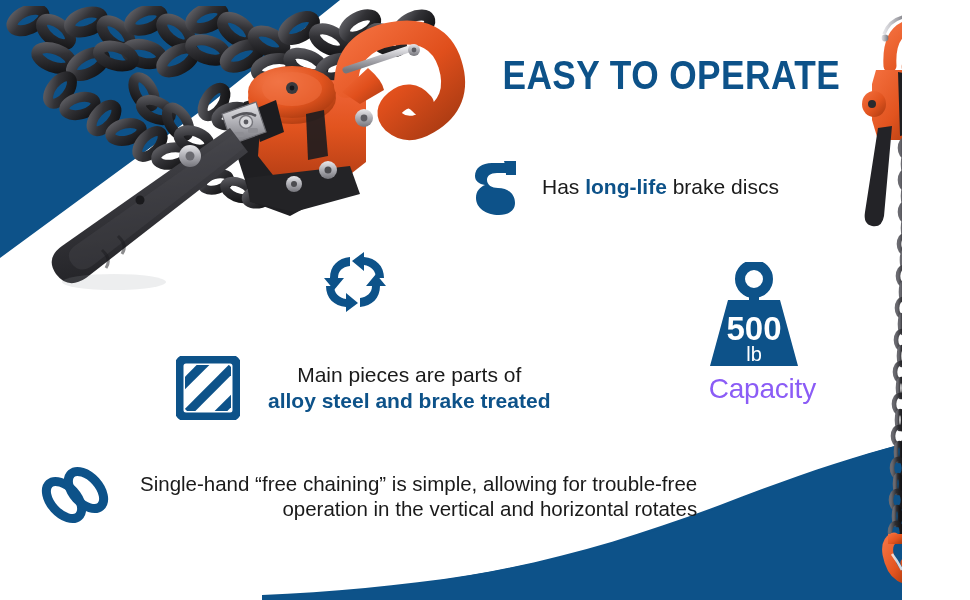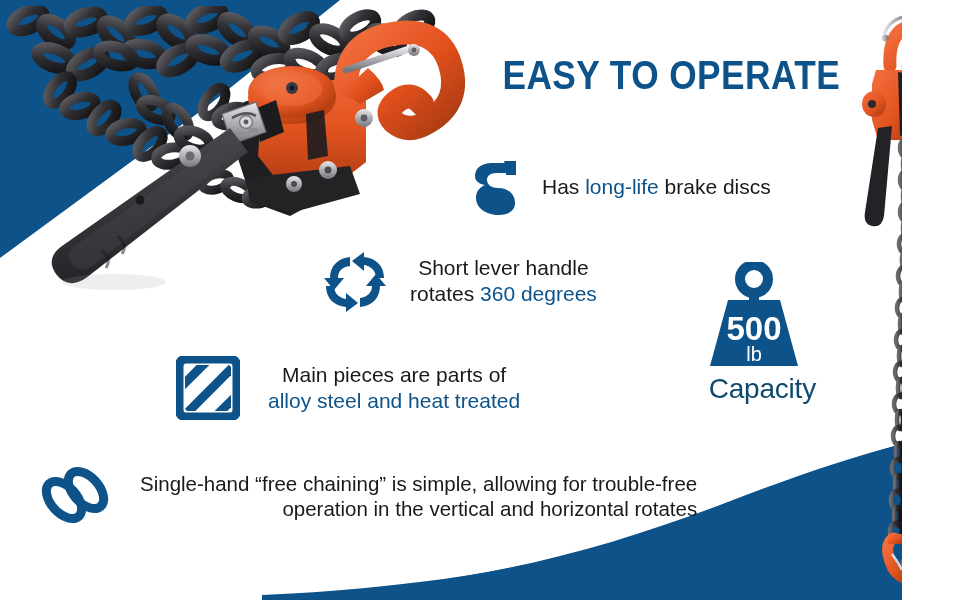--- a/index.html
+++ b/index.html
@@ -63,21 +63,21 @@
     display: block;
   }
   .feature-text {
     font-size: 21px;
     color: #1a1a1a;
     line-height: 1.24;
     white-space: nowrap;
   }
   .feature-text b {
     color: #0d5289;
-    font-weight: normal;
+    font-weight: bold;
   }
 
   #feature-brake      { left: 466px; top: 158px; }
   #feature-brake .feature-text { margin-left: 18px; }
 
   #feature-rotate     { left: 322px; top: 250px; }
   #feature-rotate .feature-text { margin-left: 22px; text-align: center; }
 
   #feature-alloy      { left: 152px; top: 356px; padding-left: 24px; }
   #feature-alloy .feature-text { margin-left: 28px; text-align: center; }
@@ -90,21 +90,21 @@
     position: absolute;
     left: 692px; top: 262px;
     width: 124px;
     text-align: right;
   }
   .capacity-weight { display: block; margin: 0 auto; }
   .capacity-label {
     display: block;
     margin-top: 1px;
     font-size: 28px;
-    color: #0c4a6e;
+    color: #8b5cf6;
     letter-spacing: -0.2px;
   }
 </style>
 </head>
 <body>
 
 <div id="infographic">
 
   <svg class="bg-layer" viewBox="0 0 970 600" xmlns="http://www.w3.org/2000/svg">
 
@@ -371,43 +371,39 @@
 
         <path d="M6,26 C6,14 14,6 26,5 L26,14 C18,15 14,19 14,26 L20,26 L10,38 L0,26 Z" transform="translate(2,2)"></path>
 
         <path d="M40,5 C52,6 60,14 60,26 L52,26 C52,19 47,14 40,13 L40,19 L28,9 L40,0 Z" transform="translate(2,2)"></path>
 
         <path d="M60,36 C60,48 52,56 40,57 L40,48 C47,47 52,43 52,36 L46,36 L56,24 L66,36 Z" transform="translate(-2,0)"></path>
 
         <path d="M26,57 C14,56 6,48 6,36 L14,36 C14,43 19,48 26,49 L26,43 L38,53 L26,62 Z" transform="translate(-2,0)"></path>
       </g>
     </svg>
-    <div class="feature-text">
-      <div>Short lever handle</div>
-      <div><span>rotates </span><b>360 degrees</b></div>
-    </div>
   </div>
 
   <div class="feature" id="feature-alloy">
     <svg class="feature-icon" width="64" height="64" viewBox="0 0 64 64" xmlns="http://www.w3.org/2000/svg">
       <defs>
         <clipPath id="sqClip">
           <rect x="9" y="9" width="46" height="46"></rect>
         </clipPath>
       </defs>
       <rect x="3" y="3" width="58" height="58" rx="7" ry="7" fill="none" stroke="#0d5289" stroke-width="9"></rect>
       <g clip-path="url(#sqClip)" stroke="#0d5289" stroke-width="9">
         <line x1="-4" y1="40" x2="36" y2="0"></line>
         <line x1="12" y1="56" x2="56" y2="12"></line>
         <line x1="32" y1="68" x2="72" y2="28"></line>
       </g>
     </svg>
     <div class="feature-text">
       <div>Main pieces are parts of</div>
-      <div><b>alloy steel and heat treated</b></div>
+      <div><b>alloy steel and brake treated</b></div>
     </div>
   </div>
 
   <div class="feature" id="feature-chaining">
     <svg class="feature-icon" width="76" height="68" viewBox="0 0 76 68" xmlns="http://www.w3.org/2000/svg">
       <g stroke="#0d5289" stroke-width="9" fill="none" stroke-linecap="round">
         <ellipse cx="28" cy="38" rx="13" ry="22" transform="rotate(-42 28 38)"></ellipse>
         <ellipse cx="50" cy="28" rx="13" ry="22" transform="rotate(-42 50 28)"></ellipse>
       </g>
     </svg>

